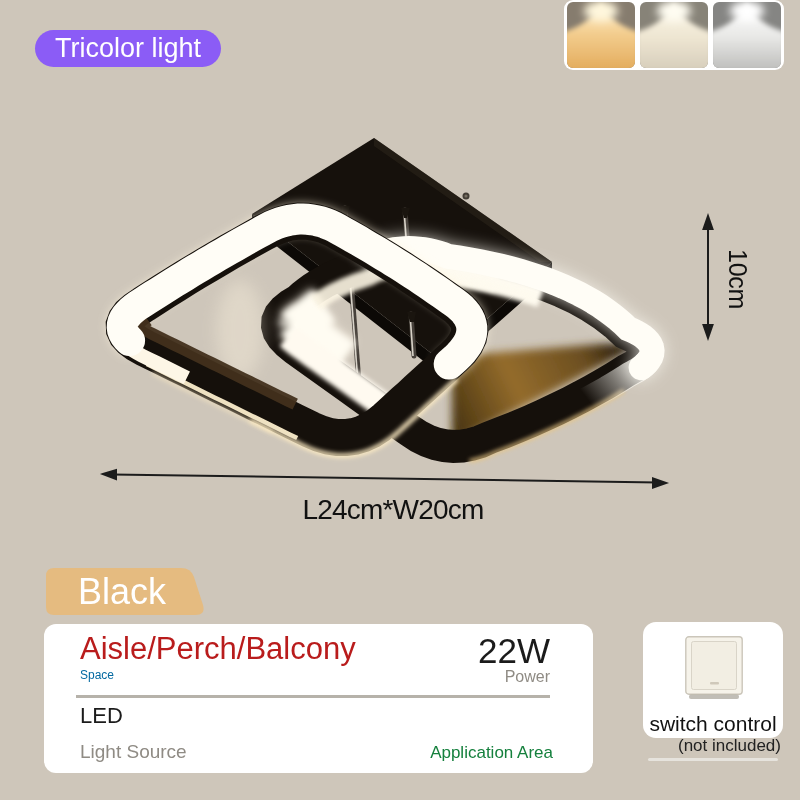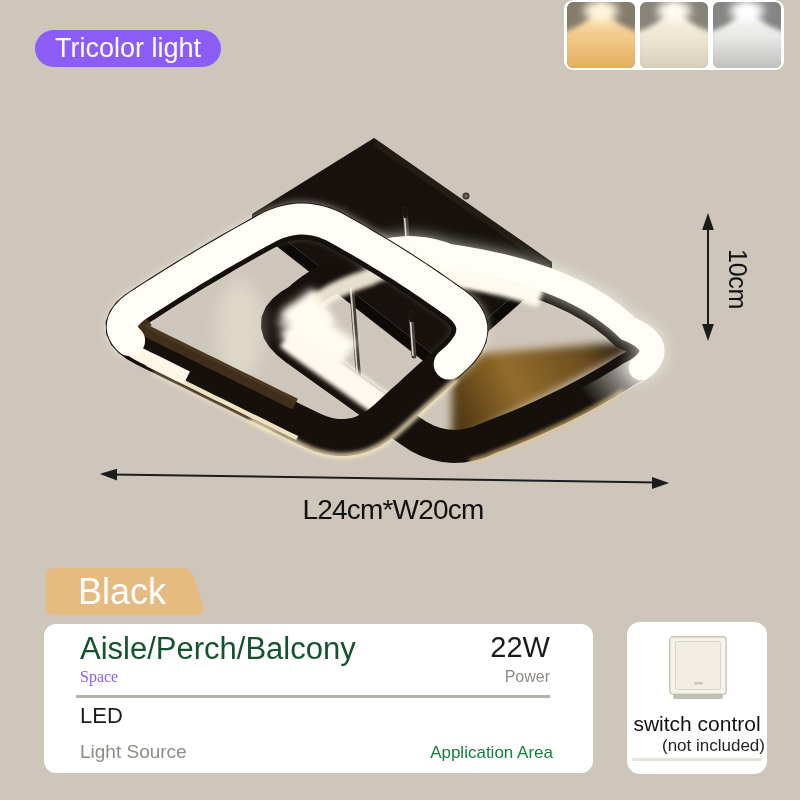--- a/index.html
+++ b/index.html
@@ -1,31 +1,31 @@
 <!DOCTYPE html>
 <html><head>
 <meta charset="utf-8">
 <style>
 html,body{margin:0;padding:0;}
 body{width:800px;height:800px;background:#cec6ba;font-family:"Liberation Sans",sans-serif;position:relative;overflow:hidden;}
 .abs{position:absolute;}
 .badge{left:35px;top:30px;width:186px;height:37px;background:#8b5cf6;border-radius:19px;color:#fff;font-size:27px;text-align:center;line-height:36px;}
 .swatches{left:564px;top:0px;width:220px;height:70px;background:#fff;border-radius:9px;padding:2px 3px;box-sizing:border-box;}
 .card{left:44px;top:624px;width:549px;height:149px;background:#fff;border-radius:12px;}
-.card .t1{position:absolute;left:36px;top:7px;font-size:31px;color:#14532d;}
-.card .t1s{position:absolute;left:36px;top:44px;font-size:16px;color:#8b5cf6;font-family:Liberation Serif, serif;}
-.card .t2{position:absolute;right:43px;top:7px;font-size:29px;color:#1b1b1b;}
+.card .t1{position:absolute;left:36px;top:7px;font-size:31px;color:#b91c1c;}
+.card .t1s{position:absolute;left:36px;top:44px;font-size:12px;color:#0369a1;}
+.card .t2{position:absolute;right:43px;top:7px;font-size:35px;color:#1b1b1b;}
 .card .t2s{position:absolute;right:43px;top:44px;font-size:16px;color:#8f8b84;}
 .card .div{position:absolute;left:32px;top:71px;width:474px;height:3px;background:#b6b2aa;}
 .card .t3{position:absolute;left:36px;top:79px;font-size:22px;color:#1b1b1b;}
 .card .t3s{position:absolute;left:36px;top:117px;font-size:19px;color:#8f8b84;}
 .card .t4{position:absolute;right:36px;top:78px;font-size:32px;color:#1b1b1b;}
 .card .t4 sup{font-size:15px;}
 .card .t4s{position:absolute;right:40px;top:119px;font-size:17px;color:#15803d;}
-.scard{left:627px;top:622px;width:140px;height:152px;background:#fff;border-radius:13px;}
+.scard{left:643px;top:622px;width:140px;height:116px;background:#fff;border-radius:13px;}
 .scard .sc1{position:absolute;left:0;right:0;top:90px;text-align:center;font-size:21px;color:#111;}
 .scard .sc2{position:absolute;left:0;right:0;top:114px;text-align:center;font-size:17px;color:#222;margin-left:33px;}
 .switchimg{position:absolute;left:42px;top:14px;width:58px;height:64px;}
 </style>
 </head>
 <body>
 <div class="abs badge">Tricolor light</div>
 <div class="abs swatches">
  <svg width="214" height="66" viewBox="0 0 214 66">
  <defs>

